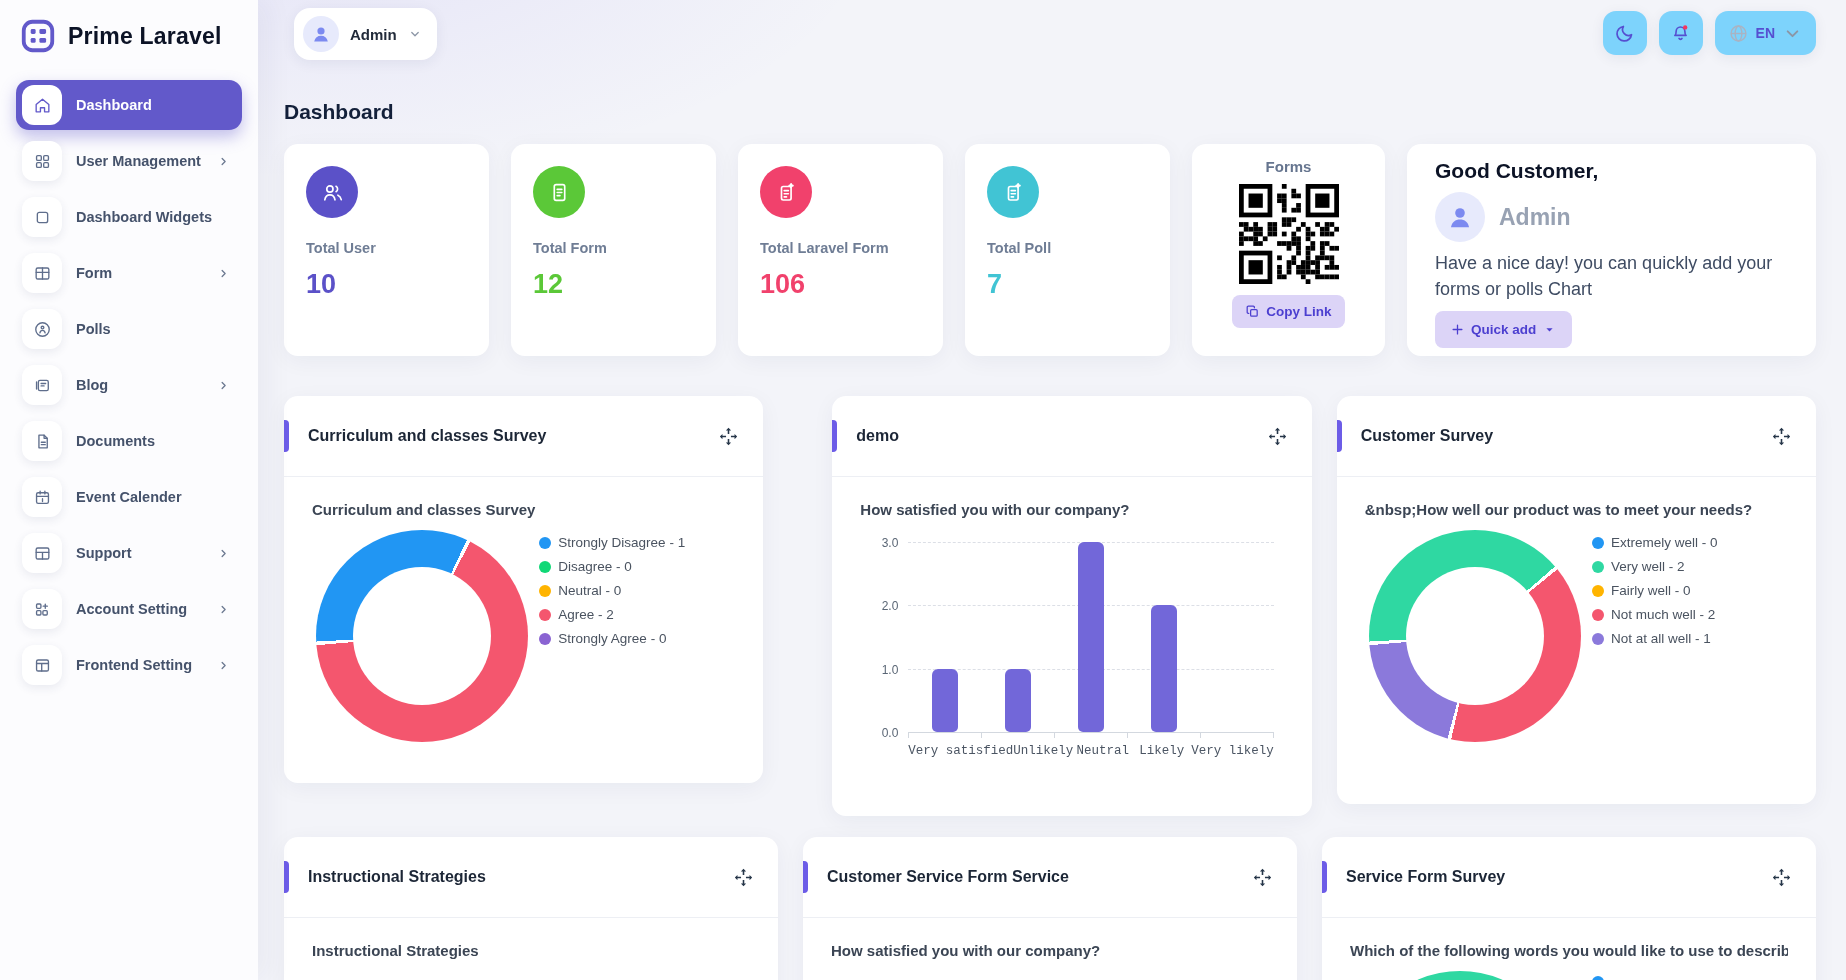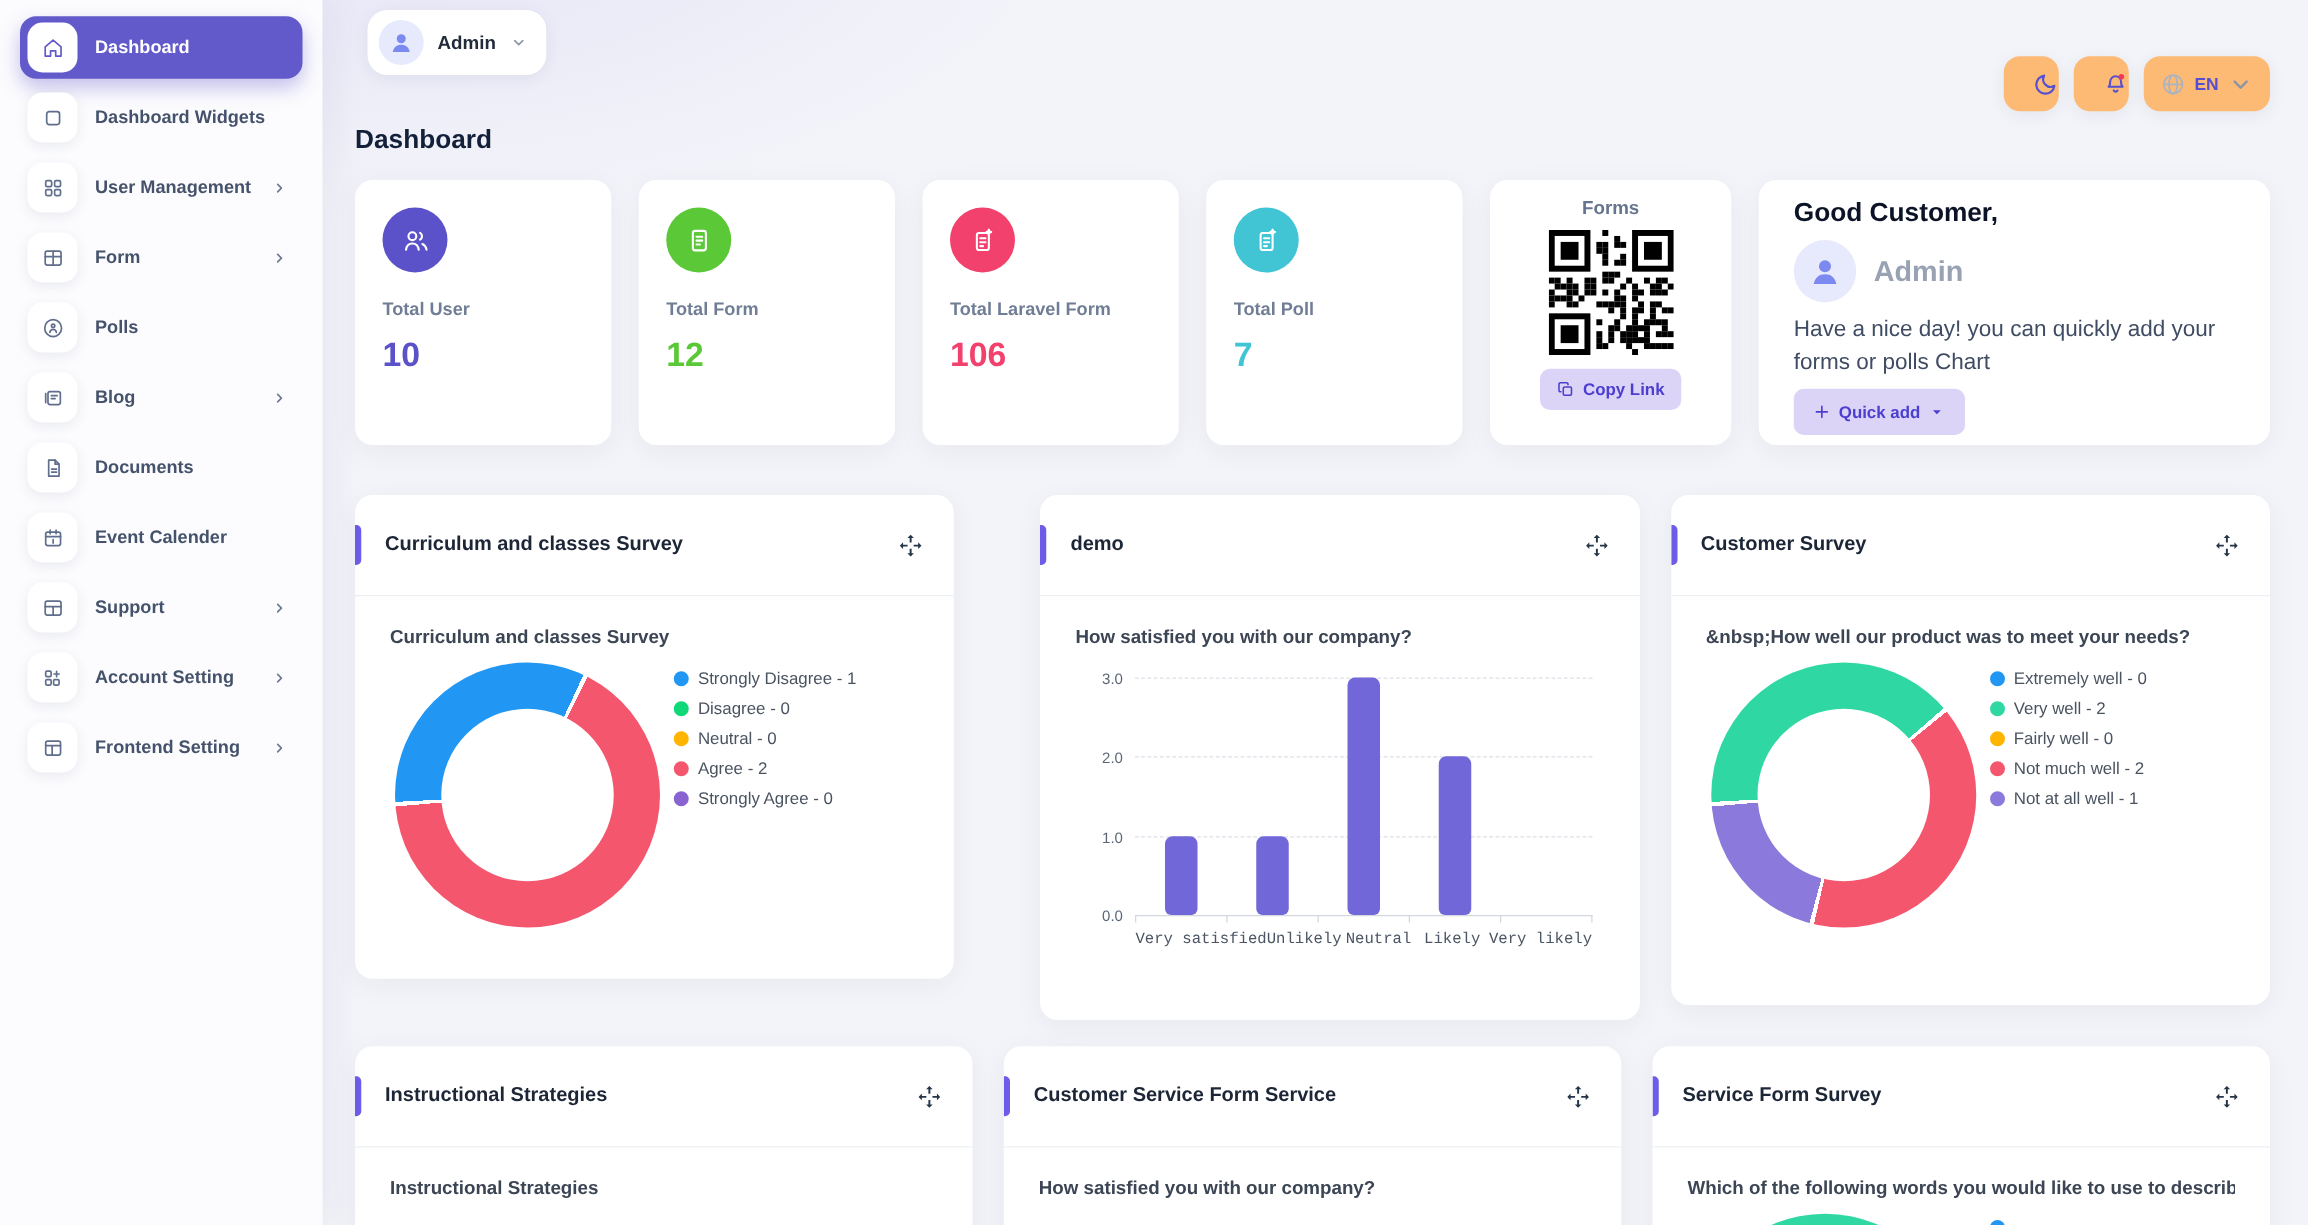--- a/index.html
+++ b/index.html
@@ -30,22 +30,22 @@
 
   
   .user-chip{position:absolute;left:294px;top:8px;height:52px;background:#fff;border-radius:16px;
     display:flex;align-items:center;gap:11px;padding:0 15px 0 9px;box-shadow:0 3px 14px rgba(30,40,90,.07);cursor:pointer;z-index:3;}
   .avatar{width:36px;height:36px;border-radius:50%;background:#e7eafc;color:#7c8af0;display:flex;align-items:center;justify-content:center;}
   .avatar svg{width:24px;height:24px;}
   .user-name{font-size:15px;font-weight:700;color:#222b3a;}
   .chip-caret{color:#8b95a5;}
   .chip-caret svg{width:14px;height:14px;}
   .header-right{position:absolute;top:11px;right:30px;display:flex;gap:12px;align-items:center;z-index:3;}
-  .icon-chip{height:44px;background:#fdba74;border-radius:13px;box-shadow:0 3px 14px rgba(30,40,90,.07);
-    display:flex;align-items:center;justify-content:flex-end;cursor:pointer;margin-top:34px;}
+  .icon-chip{height:44px;background:#7dd3fc;border-radius:13px;box-shadow:0 3px 14px rgba(30,40,90,.07);
+    display:flex;align-items:center;justify-content:center;cursor:pointer;}
   .sq{width:44px;}
   .icon-chip .purple{color:#564fd0;}
   .icon-chip svg{width:21px;height:21px;}
   .lang-chip{padding:0 13px;gap:7px;}
   .globe{color:#aab3c2;}
   .lang-text{color:#564fd0;font-weight:700;font-size:14px;}
 
   
   .main{position:absolute;left:284px;top:0;width:1532px;}
   .page-title{margin:100px 0 0;font-size:21px;font-weight:700;color:#13203a;}
@@ -103,52 +103,64 @@
   .cat-ticks{display:flex;margin-left:40px;margin-right:10px;height:6px;}
   .cat-ticks div{flex:1;border-right:1px solid #d3d8df;}
   .cat-ticks div:first-child{border-left:1px solid #d3d8df;}
   .cats{display:flex;margin:6px 10px 26px 40px;font-family:Liberation Mono, monospace;}
   .cats div{flex:1;text-align:center;font-size:12.5px;color:#4b5563;white-space:nowrap;}
 </style>
 </head>
 <body>
 
 <aside class="sidebar">
+  <div class="logo-row">
+    <span class="icon logo-mark">
+      <svg viewBox="0 0 24 24" fill="none">
+        <rect x="3" y="3" width="18" height="18" rx="5.5" stroke="currentColor" stroke-width="2.4"></rect>
+        <rect x="7.4" y="7.6" width="3.1" height="3.1" rx="0.9" fill="currentColor"></rect>
+        <rect x="12.9" y="7.6" width="4.2" height="3.1" rx="0.9" fill="currentColor"></rect>
+        <rect x="7.4" y="13.2" width="3.1" height="3.1" rx="0.9" fill="currentColor"></rect>
+        <rect x="12.9" y="13.2" width="4.2" height="3.1" rx="0.9" fill="currentColor"></rect>
+      </svg>
+    </span>
+    <span class="logo-text">Prime Laravel</span>
+  </div>
   <nav class="nav" id="nav">
       <div class="nav-item active">
         <span class="nav-icon-box icon">
           <svg viewBox="0 0 24 24" fill="none" stroke="currentColor" stroke-width="1.7" stroke-linecap="round" stroke-linejoin="round">
             <path d="M4 10.8 12 4l8 6.8V20h-5.4v-5.2h-5.2V20H4z"></path>
           </svg>
         </span>
         <span class="nav-label">Dashboard</span>
-      </div>
-      <div class="nav-item">
-        <span class="nav-icon-box icon">
-          <svg viewBox="0 0 24 24" fill="none" stroke="currentColor" stroke-width="1.7" stroke-linecap="round" stroke-linejoin="round">
-            <rect x="5.5" y="5.5" width="13" height="13" rx="2.5"></rect>
-          </svg>
-        </span>
-        <span class="nav-label">Dashboard Widgets</span>
       </div>
       <div class="nav-item">
         <span class="nav-icon-box icon">
           <svg viewBox="0 0 24 24" fill="none" stroke="currentColor" stroke-width="1.7" stroke-linecap="round" stroke-linejoin="round">
             <rect x="4.5" y="4.5" width="6" height="6" rx="1.5"></rect>
             <rect x="13.5" y="4.5" width="6" height="6" rx="1.5"></rect>
             <rect x="4.5" y="13.5" width="6" height="6" rx="1.5"></rect>
             <rect x="13.5" y="13.5" width="6" height="6" rx="1.5"></rect>
           </svg>
         </span>
         <span class="nav-label">User Management</span>
         <span class="icon nav-chevron">
           <svg viewBox="0 0 24 24" fill="none" stroke="currentColor" stroke-width="2.4" stroke-linecap="round" stroke-linejoin="round">
             <path d="M9.5 6.5 15 12l-5.5 5.5"></path>
           </svg>
         </span>
+      </div>
+      <div class="nav-item">
+        <span class="nav-icon-box icon">
+          <svg viewBox="0 0 24 24" fill="none" stroke="currentColor" stroke-width="1.7" stroke-linecap="round" stroke-linejoin="round">
+            <rect x="5.5" y="5.5" width="13" height="13" rx="2.5"></rect>
+          </svg>
+        </span>
+        <span class="nav-label">Dashboard Widgets</span>
       </div>
       <div class="nav-item">
         <span class="nav-icon-box icon">
           <svg viewBox="0 0 24 24" fill="none" stroke="currentColor" stroke-width="1.7" stroke-linecap="round" stroke-linejoin="round">
             <rect x="4" y="5" width="16" height="14" rx="2"></rect>
             <path d="M4 10.5h16M12 5v14"></path>
           </svg>
         </span>
         <span class="nav-label">Form</span>
         <span class="icon nav-chevron">

